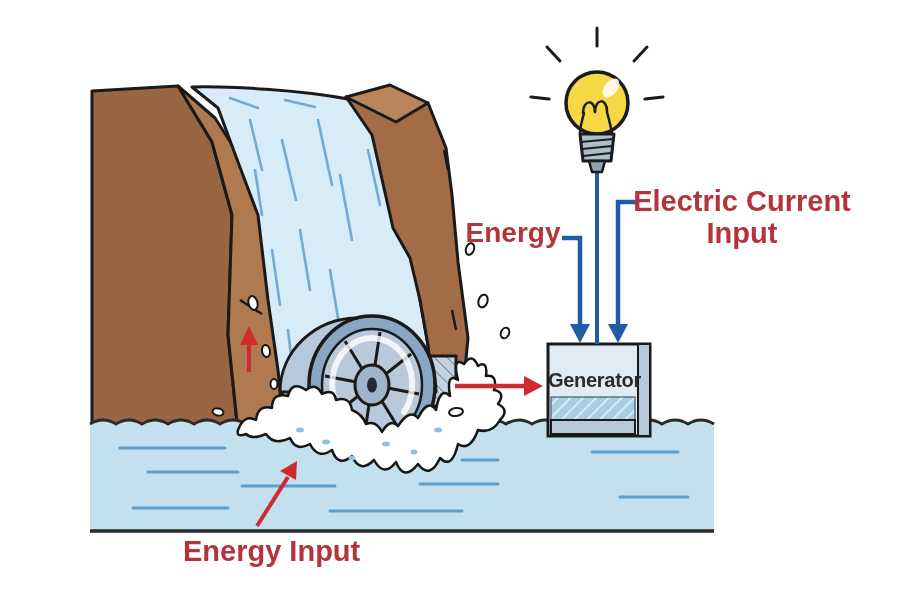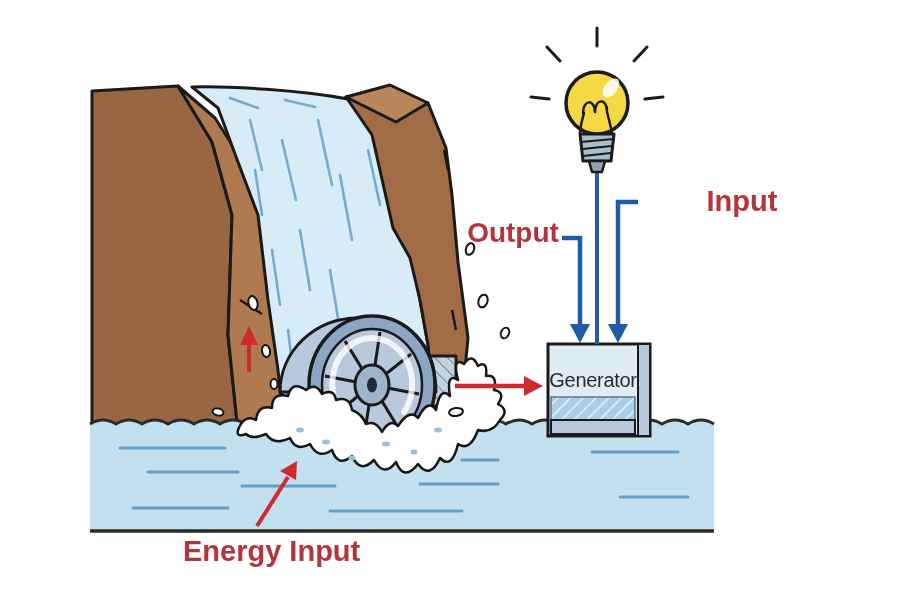--- a/index.html
+++ b/index.html
@@ -4,21 +4,21 @@
 <style>
   html,body{margin:0;padding:0;background:#ffffff;}
   .stage{position:relative;width:912px;height:605px;background:#ffffff;overflow:hidden;
          font-family:"Liberation Sans",sans-serif;}
   .stage svg{position:absolute;left:0;top:0;}
   .lbl{position:absolute;color:#b5333a;font-weight:bold;text-align:center;line-height:1.1;}
   .lbl-mid{left:452px;top:218px;width:122px;font-size:28px;}
   .lbl-out{left:628px;top:186px;width:228px;font-size:29px;}
   .lbl-bottom{left:183px;top:536px;width:160px;font-size:29px;text-align:center;white-space:nowrap;}
   .lbl-gen{position:absolute;left:548px;top:369px;width:90px;text-align:center;
-           color:#2b2b2b;font-size:20px;font-weight:400;letter-spacing:-0.3px;}
+           color:#2b2b2b;font-size:20px;font-weight:700;letter-spacing:-0.3px;}
   .lbl span{display:block;}
 </style>
 </head>
 <body>
 
 <div class="stage">
 
 <svg width="912" height="605" viewBox="0 0 912 605">
   <defs>
     <pattern id="hatchG" width="9" height="9" patternUnits="userSpaceOnUse" patternTransform="rotate(-45)">
@@ -194,24 +194,25 @@
     <g stroke="#1b1b1b" stroke-width="2">
       <line x1="581" y1="142" x2="613" y2="139"></line>
       <line x1="582" y1="149" x2="612" y2="146"></line>
       <line x1="583" y1="156" x2="611" y2="153"></line>
     </g>
     <path d="M589,161 L605,161 L602,172 L592,172 Z" fill="#8ea2b0" stroke="#1b1b1b" stroke-width="2.5" stroke-linejoin="round"></path>
   </g>
 </svg>
 
   <div class="lbl lbl-mid">
-    <span>Output</span>
+    <span>Energy</span>
   </div>
 
   <div class="lbl lbl-out">
+    <span>Electric Current</span>
     <span>Input</span>
   </div>
 
   <div class="lbl lbl-bottom">Energy Input</div>
 
   <div class="lbl-gen">Generator</div>
 
 </div>
 
 </body></html>

